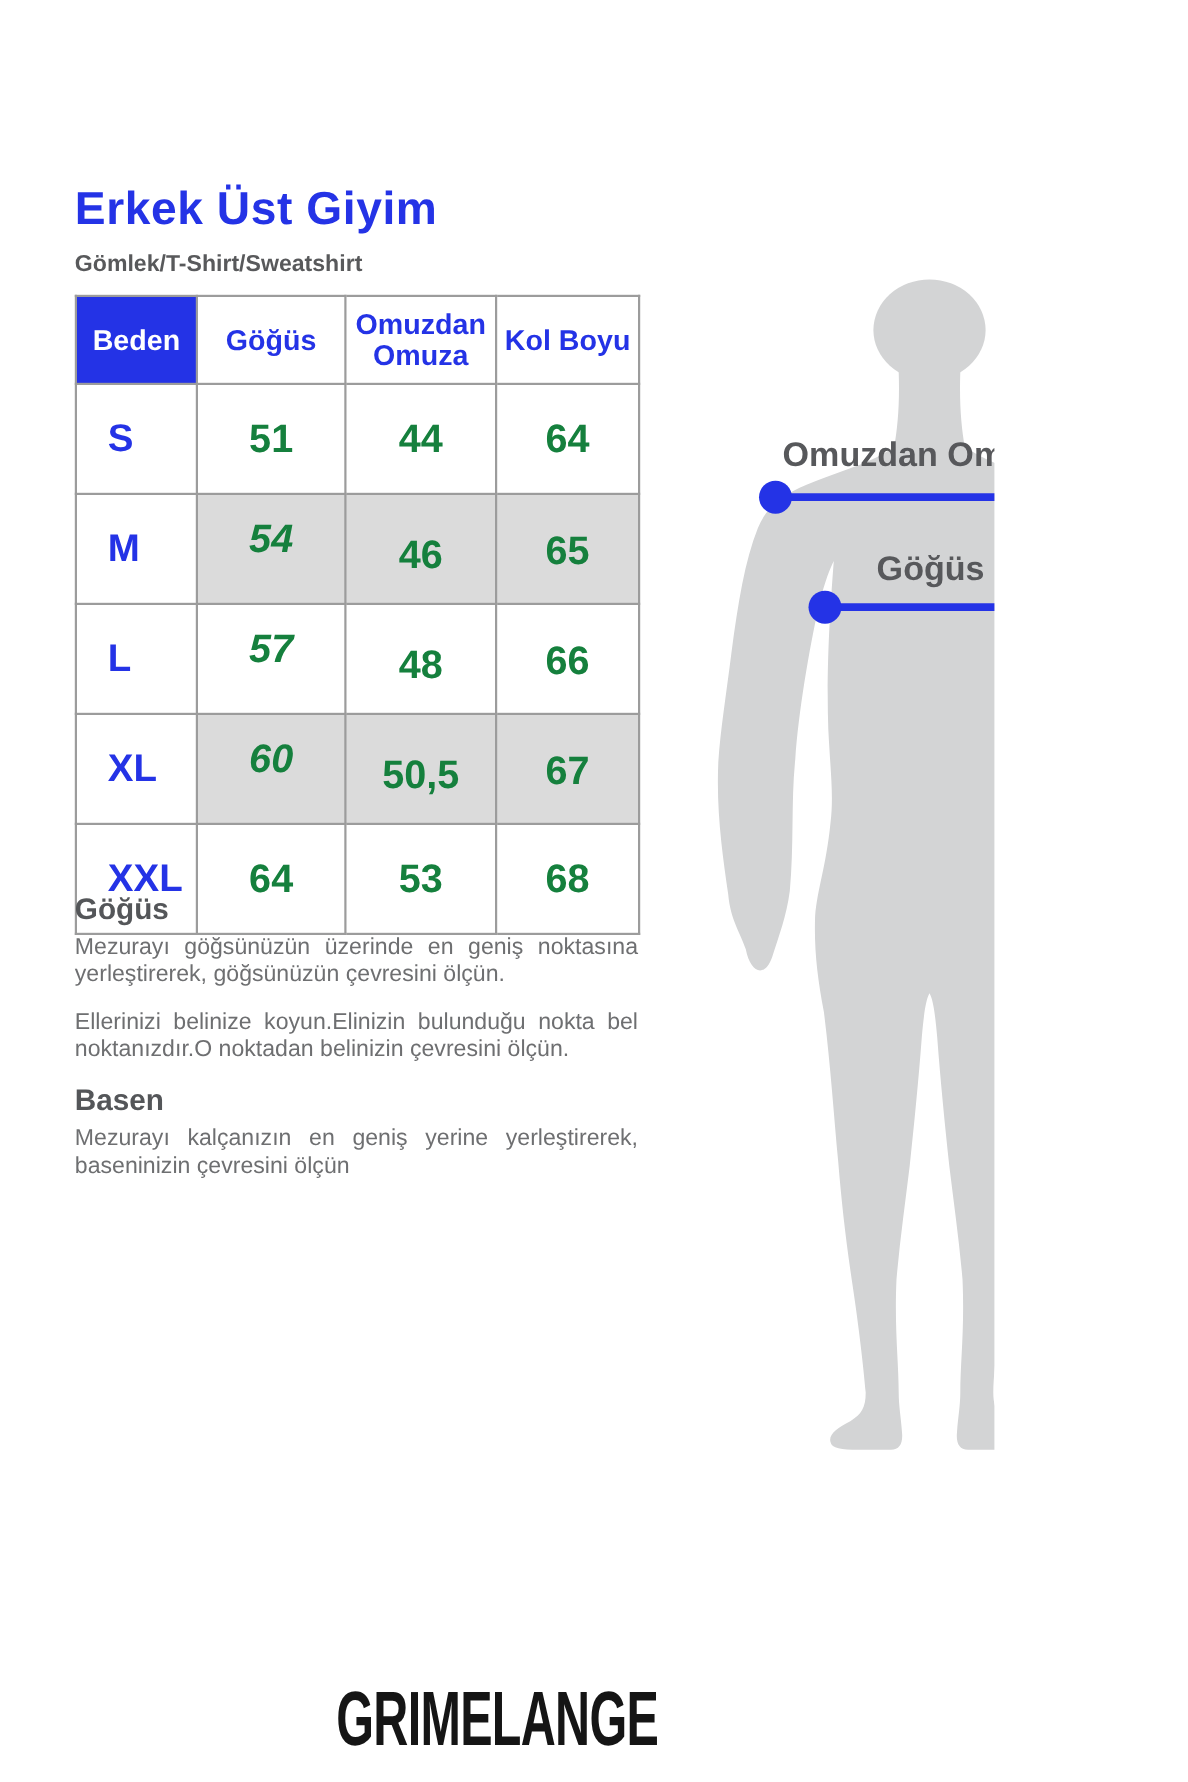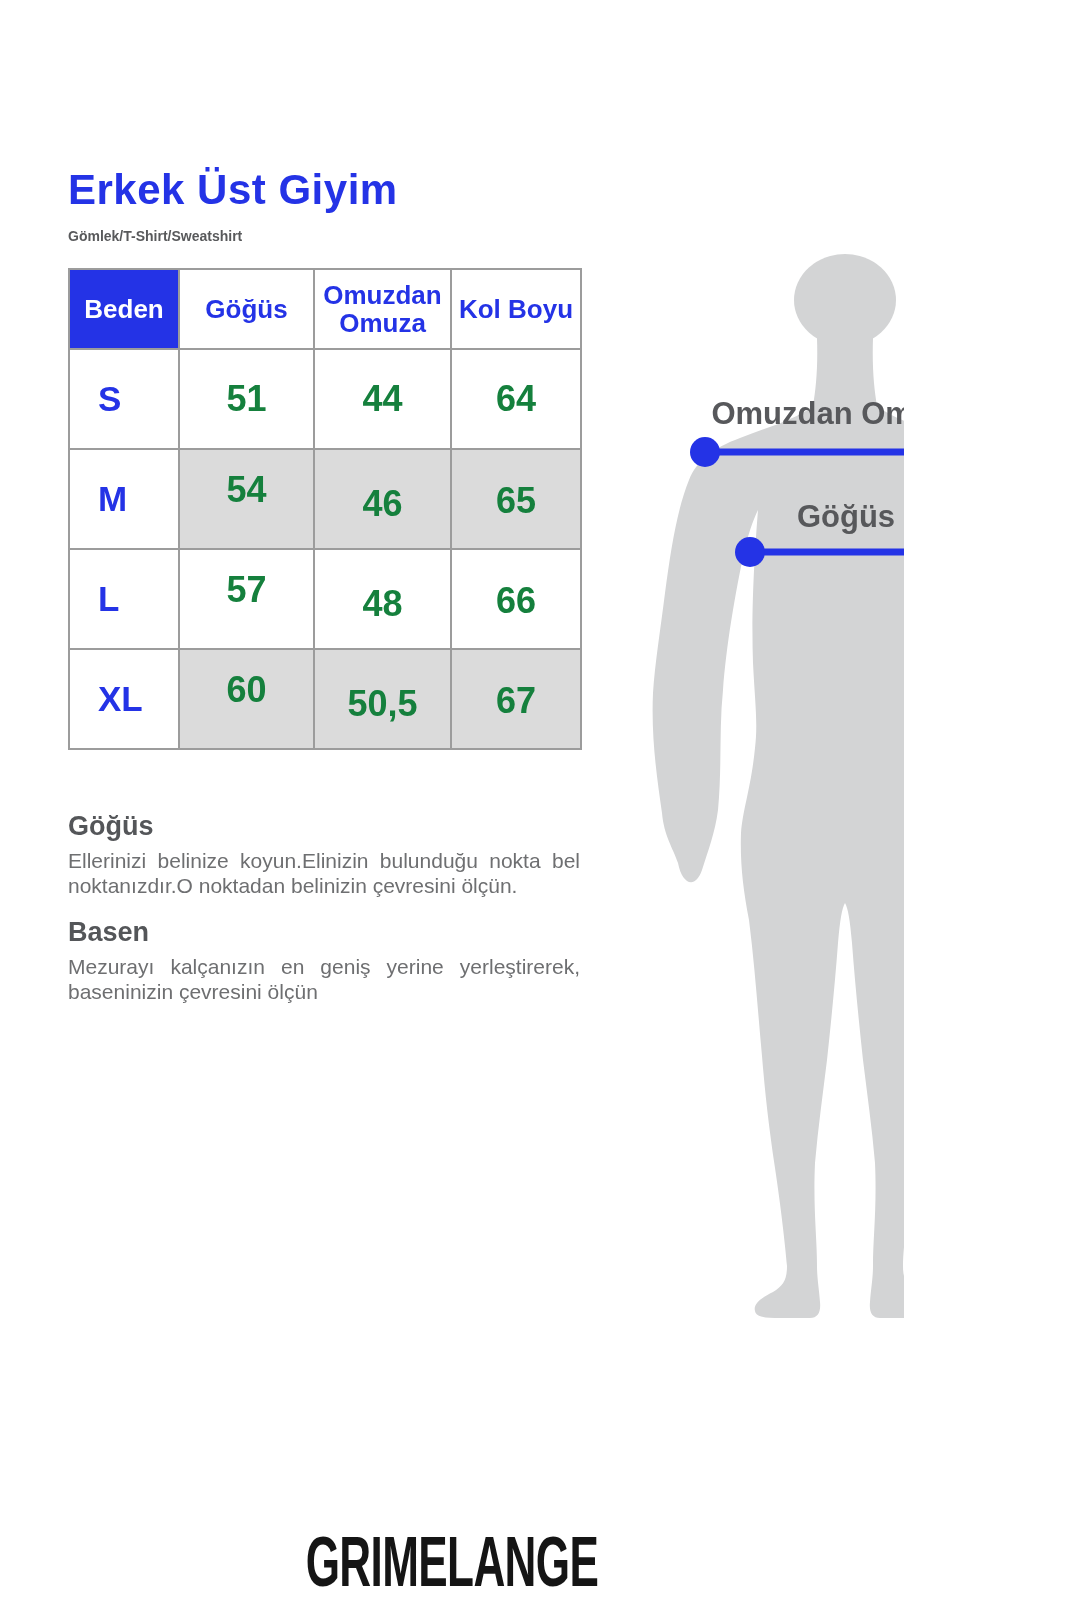--- a/index.html
+++ b/index.html
@@ -2,31 +2,31 @@
 <html style="--blue: #2433E6;"><head>
 <meta charset="utf-8">
 <style>
   html,body{margin:0;padding:0;background:#ffffff;}
   .page{position:relative;width:904px;height:1620px;background:#ffffff;overflow:hidden;
         font-family:"Liberation Sans",sans-serif;}
 
   
   .title{position:absolute;left:68px;top:166px;font-size:42px;font-weight:bold;
          color:var(--blue);letter-spacing:.5px;}
-  .subtitle{position:absolute;left:68px;top:228px;font-size:14px;font-weight:bold;color:#58595b;}
+  .subtitle{position:absolute;left:68px;top:228px;font-size:21px;font-weight:bold;color:#58595b;}
 
   table.size{position:absolute;left:68px;top:268px;border-collapse:collapse;table-layout:fixed;}
   table.size th,table.size td{border:2px solid #9c9c9c;padding:4px;}
   table.size th{height:70px;font-size:26px;font-weight:bold;line-height:1.08;
                 color:var(--blue);background:#fff;text-align:center;}
   table.size th.lead{background:var(--blue);color:#ffffff;}
   table.size td{height:90px;font-size:36px;font-weight:bold;color:#15803d;text-align:center;}
   table.size td.size-cell{text-align:left;padding-left:28px;color:var(--blue);font-size:35px;}
   table.size tr.shaded td:not(.size-cell){background:#dbdbdb;}
-  .u{position:relative;top:-9px;}
+  .u{position:relative;top:-9px;font-style:italic;}
   .d{position:relative;top:5px;}
   .d1{position:relative;top:2px;margin-top:28px;}
 
   .guide{position:absolute;left:68px;top:810px;width:512px;}
   .guide h2{margin:0 0 24px 0;font-size:38px;line-height:48px;font-weight:bold;color:var(--blue);}
   .guide h3{margin:0 0 6px 0;font-size:27px;line-height:32px;font-weight:bold;color:#545659;}
   .guide p{margin:0 0 18px 0;font-size:21px;line-height:25px;color:#6e6f71;
            text-align:justify;}
 
   
@@ -82,26 +82,33 @@
         <td><span class="u">57</span></td>
         <td><span class="d">48</span></td>
         <td><span class="d1">66</span></td>
       </tr>
       <tr class="shaded">
         <td class="size-cell">XL</td>
         <td><span class="u">60</span></td>
         <td><span class="d">50,5</span></td>
         <td><span class="d1">67</span></td>
       </tr>
+      <tr>
+        <td class="size-cell">XXL</td>
+        <td><span>64</span></td>
+        <td><span>53</span></td>
+        <td><span>68</span></td>
+      </tr>
     </tbody>
   </table>
 
   <div class="guide">
 
     <h3>Göğüs</h3>
+    <p>Mezurayı göğsünüzün üzerinde en geniş noktasına yerleştirerek, göğsünüzün çevresini ölçün.</p>
 
     <p>Ellerinizi belinize koyun.Elinizin bulunduğu nokta bel noktanızdır.O noktadan belinizin çevresini ölçün.</p>
 
     <h3>Basen</h3>
     <p>Mezurayı kalçanızın en geniş yerine yerleştirerek, baseninizin çevresini ölçün</p>
   </div>
 
   <svg class="figure-svg" viewBox="0 0 460 1075">
     <g fill="#d3d4d5" stroke="none">
       <ellipse cx="240" cy="52" rx="51" ry="46"></ellipse>

